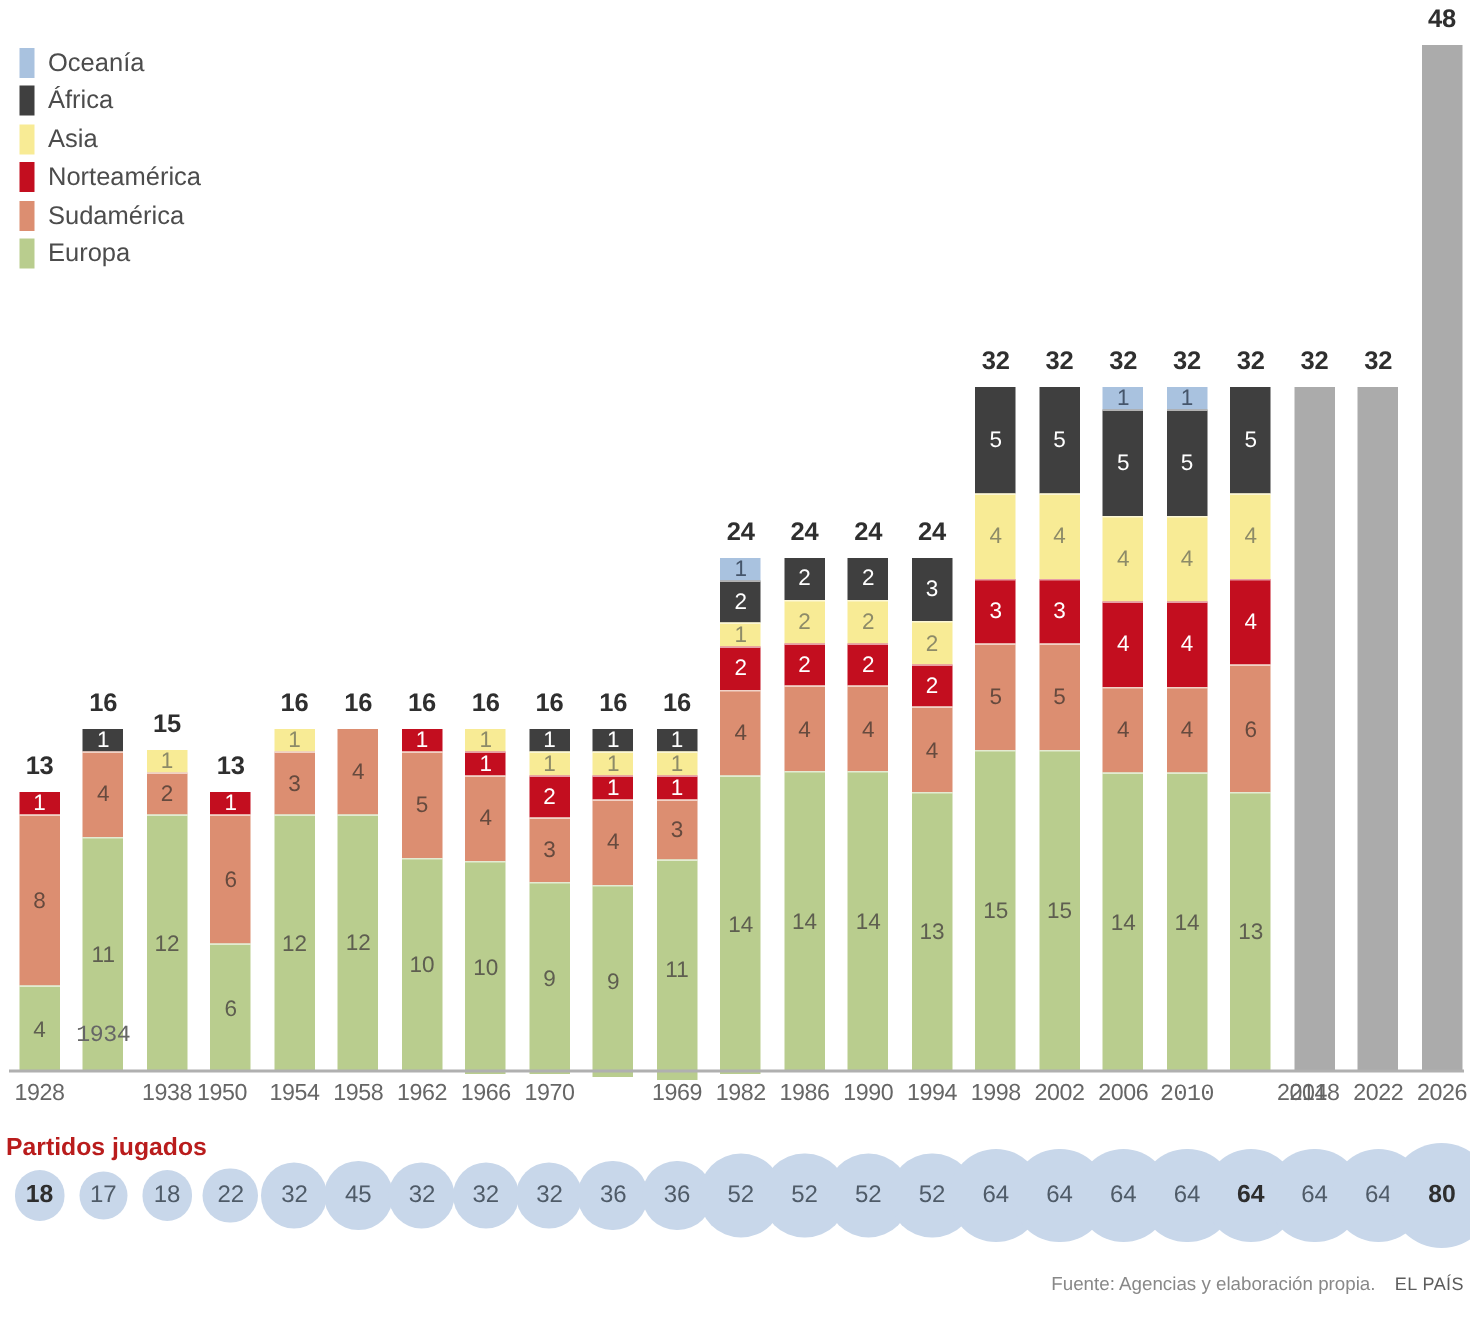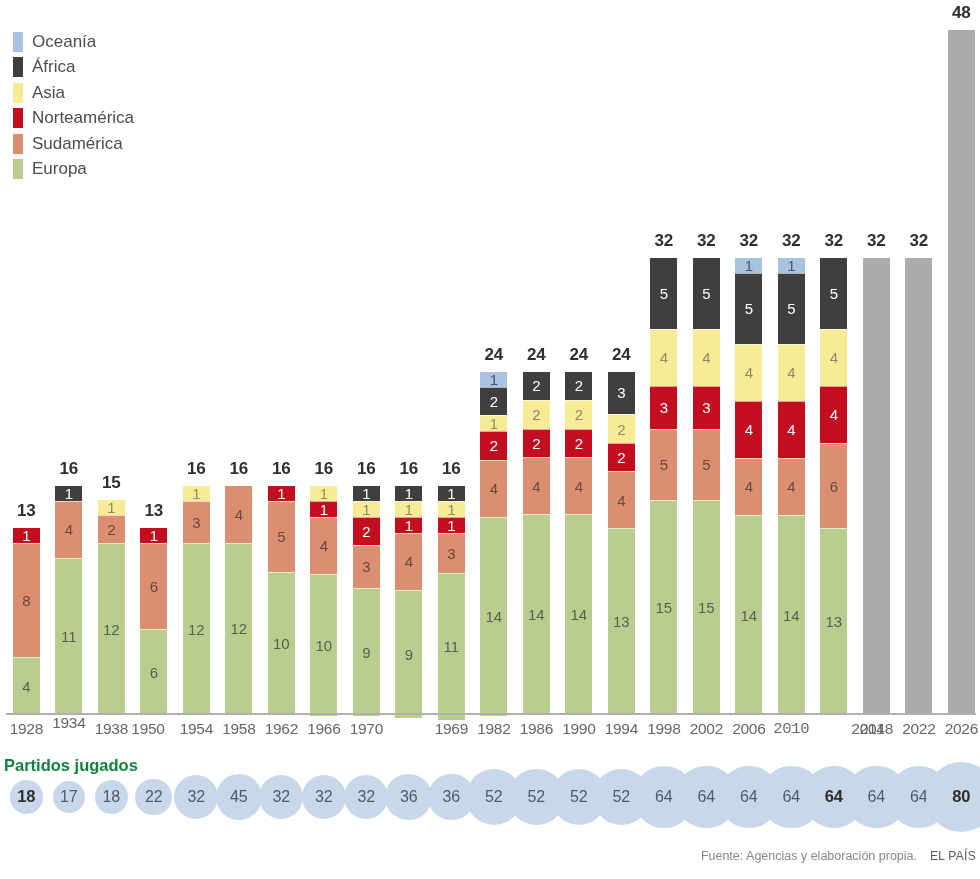--- a/index.html
+++ b/index.html
@@ -16,21 +16,21 @@
   #chart{position:absolute;left:0;top:0;width:980px;height:879px;}
   .bar-col{position:absolute;display:flex;flex-direction:column;}
   .seg{display:flex;align-items:center;justify-content:center;box-sizing:border-box;
        font-size:15px;line-height:1;overflow:visible;}
   .total-label{position:absolute;width:60px;height:20px;line-height:20px;text-align:center;
        font-weight:bold;font-size:17px;color:#2f2f2f;letter-spacing:-0.2px;}
   .year-label{position:absolute;width:52px;height:16px;line-height:16px;text-align:center;
        font-size:15.5px;color:#666;letter-spacing:-0.3px;}
   #baseline{position:absolute;left:6px;top:713px;width:970px;height:2px;background:#b0b0b0;}
   
-  #matches-title{position:absolute;left:4px;top:756px;font-size:16.5px;font-weight:bold;color:#15803d;text-align:center;}
+  #matches-title{position:absolute;left:4px;top:756px;font-size:16.5px;font-weight:bold;color:#b91c1c;text-align:center;}
   .circle{position:absolute;border-radius:50%;display:flex;align-items:center;justify-content:center;
        font-size:16px;color:#4f5b68;}
   .circle.bold{font-weight:bold;color:#2e2e2e;font-size:16.5px;}
   
   #footer-source{position:absolute;top:849px;right:63px;font-size:12.5px;color:#888;}
   #footer-brand{position:absolute;top:849px;right:4px;font-size:12px;color:#5c5c5c;letter-spacing:0.3px;}
 </style>
 </head>
 <body>
 
@@ -80,21 +80,21 @@
         <div class="seg" style="flex: 0 0 14.25px; background: rgb(63, 63, 63); color: rgb(255, 255, 255);">
           <span>1</span>
         </div>
         <div class="seg" style="flex: 0 0 57px; background: rgb(220, 142, 113); color: rgb(102, 74, 62); border-top: 1px solid rgba(255, 255, 255, 0.6);">
           <span>4</span>
         </div>
         <div class="seg" style="flex: 0 0 156.75px; background: rgb(185, 205, 142); color: rgb(94, 94, 80); border-top: 1px solid rgba(255, 255, 255, 0.6);">
           <span>11</span>
         </div>
       </div>
-      <div class="year-label" style="left: 42.85px; top: 715px;">1934</div>
+      <div class="year-label" style="left: 42.85px; top: 682px; font-family: Liberation Mono, monospace;">1934</div>
       <div class="total-label" style="left: 81.35px; top: 472.75px;">15</div>
       <div class="bar-col" style="left: 97.7px; top: 499.75px; width: 27.3px; height: 213.75px;">
         <div class="seg" style="flex: 0 0 14.25px; background: rgb(248, 235, 149); color: rgb(141, 139, 104);">
           <span>1</span>
         </div>
         <div class="seg" style="flex: 0 0 28.5px; background: rgb(220, 142, 113); color: rgb(102, 74, 62); border-top: 1px solid rgba(255, 255, 255, 0.6);">
           <span>2</span>
         </div>
         <div class="seg" style="flex: 0 0 171px; background: rgb(185, 205, 142); color: rgb(94, 94, 80); border-top: 1px solid rgba(255, 255, 255, 0.6);">
           <span>12</span>

